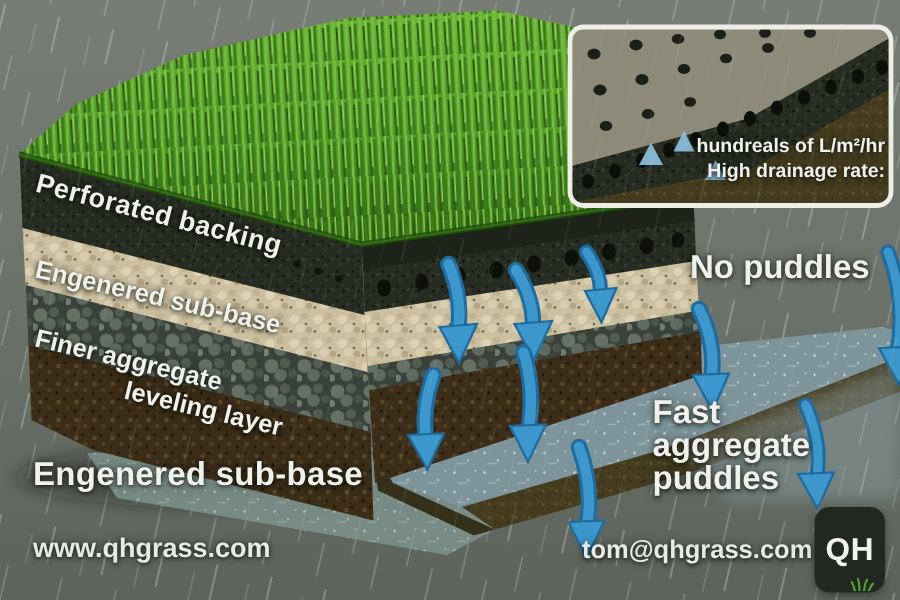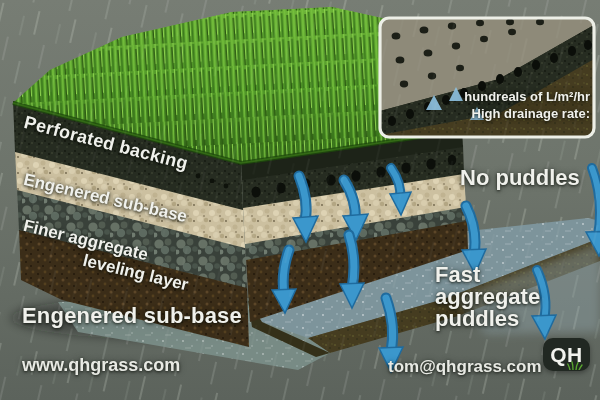--- a/index.html
+++ b/index.html
@@ -17,21 +17,21 @@
   .lbl-engenered{left:26px;top:170px;font-size:17px;transform:rotate(13deg);transform-origin:left top;}
   .lbl-finer{left:26px;top:216px;font-size:17px;transform:rotate(13.5deg);transform-origin:left top;line-height:20px;}
   .lbl-finer .line2{margin-left:66px;}
   .lbl-engineered{left:22px;top:303px;font-size:22px;letter-spacing:.2px;}
   .lbl-web{left:22px;top:355px;font-size:18px;font-weight:bold;color:#e8eae4;}
   .lbl-nopuddles{left:460px;top:165px;font-size:22px;}
   .lbl-fast{left:435px;top:264px;width:165px;font-size:22px;line-height:22px;white-space:normal;}
   .lbl-email{left:388px;top:357px;font-size:17px;font-weight:bold;color:#e8eae4;}
   .lbl-inset{left:428px;top:88px;width:162px;text-align:right;font-size:13px;line-height:17px;white-space:normal;}
   .qh-logo{
-    position:absolute;left:543px;top:338px;width:47px;height:33px;border-radius:10px;
+    position:absolute;left:543px;top:338px;width:47px;height:57px;border-radius:10px;
     background:#212822;display:flex;align-items:center;justify-content:center;
     box-shadow:0 2px 5px rgba(0,0,0,.35);
   }
   .qh-logo .qh-text{color:#f2f3ee;font-size:21px;font-weight:bold;letter-spacing:.5px;
     font-family:"Liberation Sans",sans-serif;}
   .qh-logo svg{position:absolute;bottom:1px;right:7px;}
 </style>
 </head>
 <body>
 

